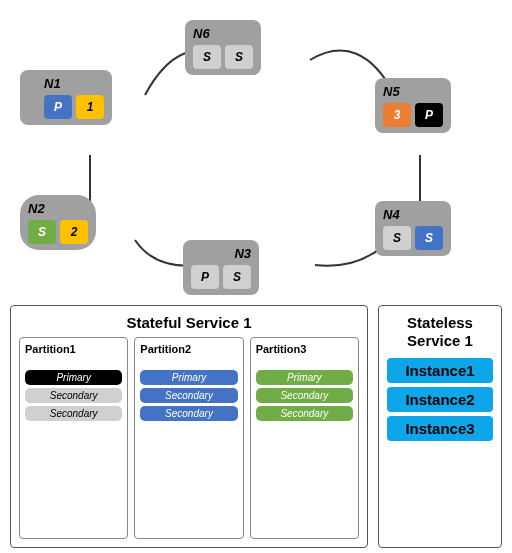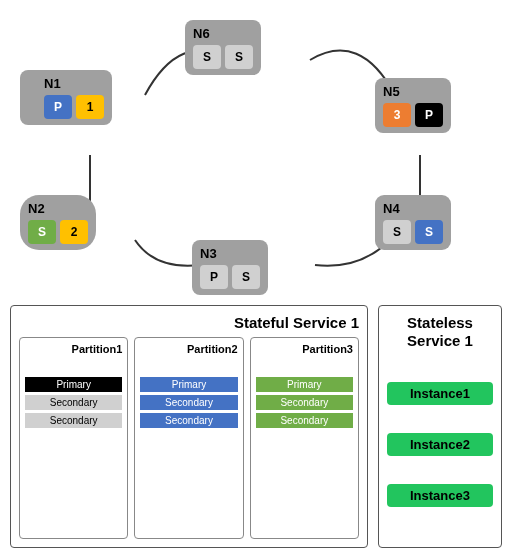--- a/index.html
+++ b/index.html
@@ -10,20 +10,21 @@
       font-family: Arial, sans-serif;
       overflow: hidden;
       position: relative;
     }
 
     
     .diagram-area {
       position: relative;
       width: 491px;
       height: 300px;
+      font-style: italic;
     }
 
     svg.connections {
       position: absolute;
       top: 0; left: 0;
       width: 512px;
       height: 300px;
       pointer-events: none;
     }
 
@@ -82,21 +83,21 @@
     .stateful-box {
       border: 1.5px solid #555;
       border-radius: 4px;
       padding: 8px;
       flex: 1;
       display: flex;
       flex-direction: column;
     }
 
     .stateful-title {
-      text-align: right;
+      text-align: center;
       font-size: 15px;
       font-weight: bold;
       margin-bottom: 6px;
     }
 
     .partitions-row {
       display: flex;
       gap: 6px;
       flex: 1;
     }
@@ -107,30 +108,31 @@
       padding: 5px;
       flex: 1;
       display: flex;
       flex-direction: column;
       gap: 3px;
     }
 
     .partition-title {
       font-size: 11px;
       font-weight: bold;
-      text-align: right;
-      margin-bottom: 19px;
+      text-align: left;
+      margin-bottom: 12px;
     }
 
     .part-row {
-      border-radius: 0;
+      border-radius: 5px;
       padding: 2px 4px;
       font-size: 10px;
       text-align: center;
       font-weight: 500;
+      font-style: italic;
     }
 
     .part-black { background: #000; color: #fff; }
     .part-blue { background: #4472C4; color: #fff; }
     .part-green { background: #70AD47; color: #fff; }
     .part-gray { background: #d0d0d0; color: #000; }
 
     .stateless-box {
       border: 1.5px solid #555;
       border-radius: 4px;
@@ -142,29 +144,28 @@
 
     .stateless-title {
       text-align: center;
       font-size: 15px;
       font-weight: bold;
       margin-bottom: 8px;
       line-height: 1.2;
     }
 
     .instance-badge {
-      background: #22c55e;
+      background: #0ea5e9;
       color: #000;
       border-radius: 4px;
       padding: 4px 6px;
-      font-size: 13px;
+      font-size: 15px;
       font-weight: bold;
       text-align: center;
       margin-bottom: 4px;
-      margin-top: 24px;
     }
   </style>
 </head>
 <body>
 
 <div class="diagram-area">
 
   <svg class="connections">
 
     <path d="M 145,95 Q 180,30 230,60" stroke="#333" stroke-width="2" fill="none"></path>
@@ -205,29 +206,29 @@
   </div>
 
   <div class="node" style="left:20px; top:195px;border-radius:19px;">
     <span class="node-title">N2</span>
     <div class="node-badges">
       <div class="badge badge-green">S</div>
       <div class="badge badge-yellow">2</div>
     </div>
   </div>
 
-  <div class="node" style="left:375px; top:195px;border-radius:9px;">
+  <div class="node" style="left:375px; top:201px;">
     <span class="node-title">N4</span>
     <div class="node-badges">
       <div class="badge badge-gray">S</div>
       <div class="badge badge-blue">S</div>
     </div>
   </div>
 
-  <div class="node" style="left:192px; top:240px;">
+  <div class="node" style="left:183px; top:240px;align-items:flex-end;">
     <span class="node-title">N3</span>
     <div class="node-badges">
       <div class="badge badge-gray">P</div>
       <div class="badge badge-gray">S</div>
     </div>
   </div>
 </div>
 
 <div class="legend-area">
 

